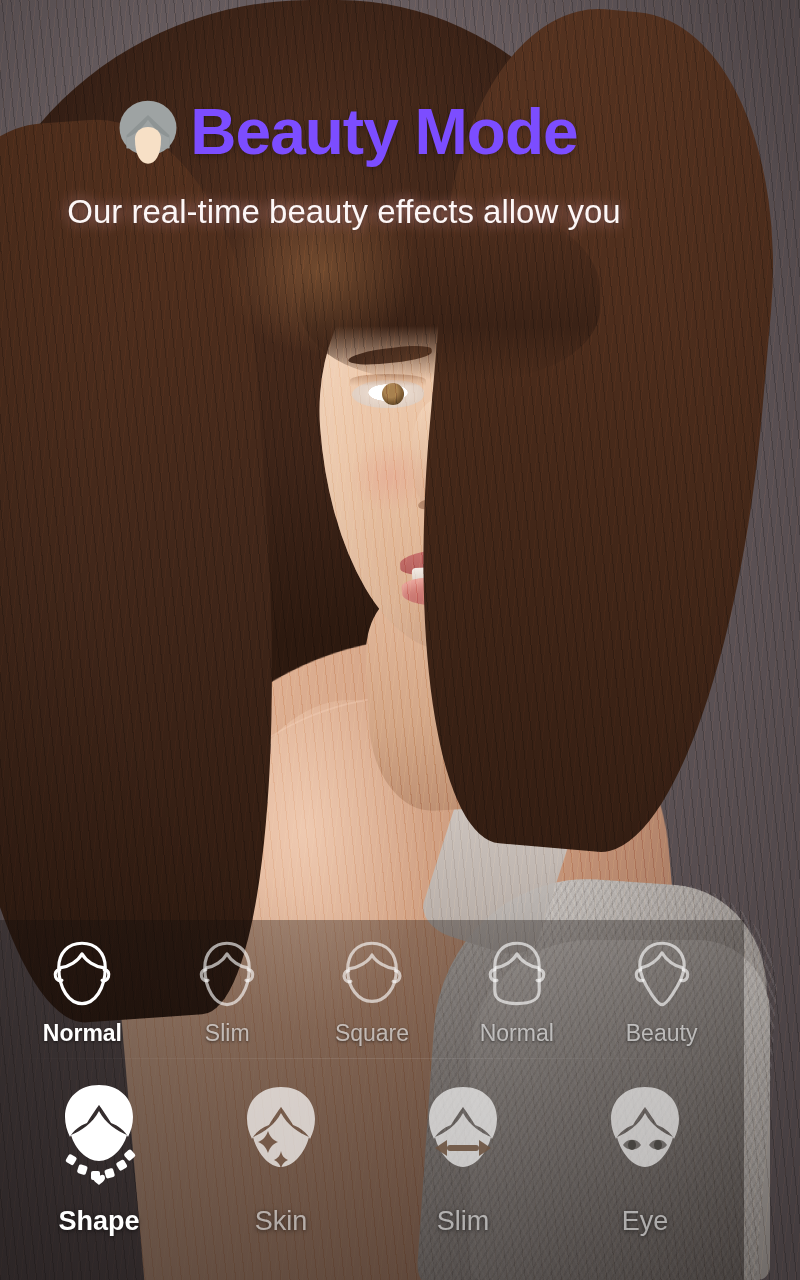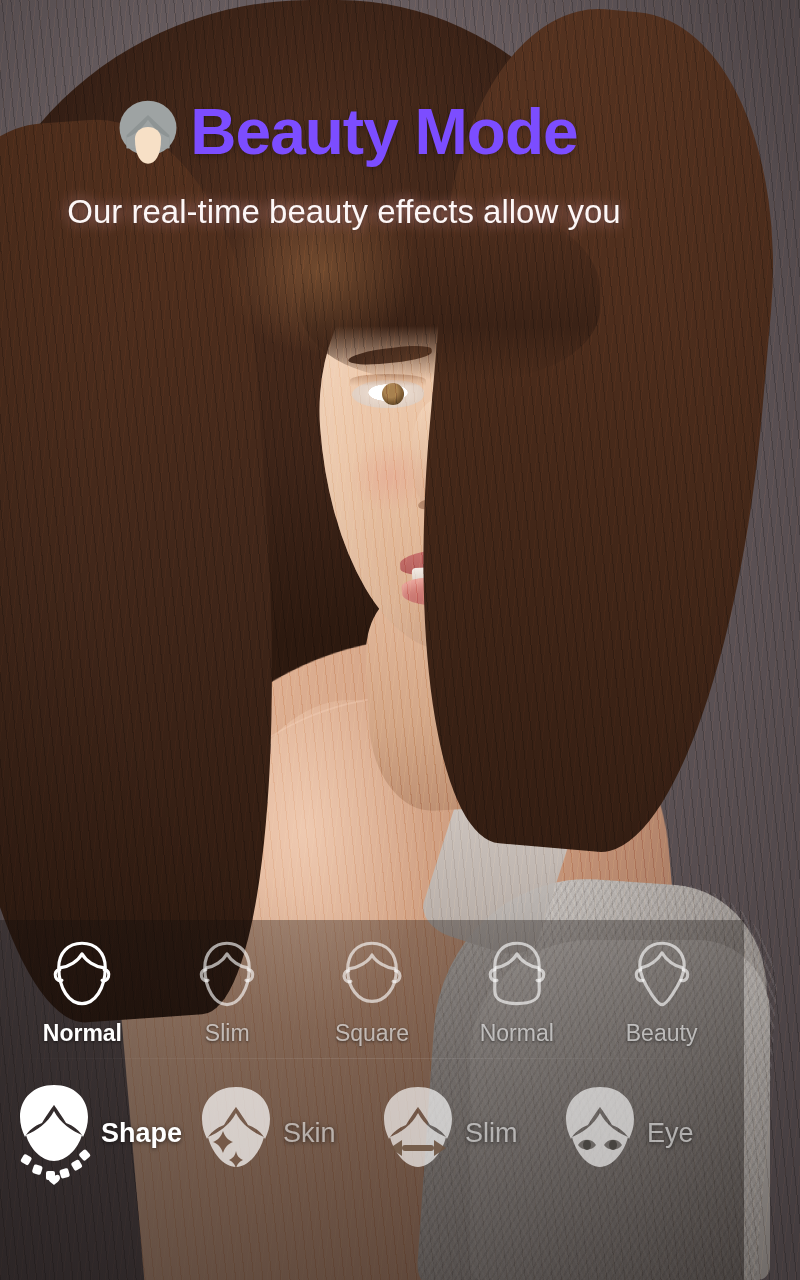--- a/index.html
+++ b/index.html
@@ -217,21 +217,21 @@
   .divider {
     height:1px; margin:0 0 0 0;
     background:linear-gradient(90deg, rgba(255,255,255,.00), rgba(255,255,255,.10), rgba(255,255,255,.00));
   }
 
   .tab-row {
     display:flex; align-items:flex-start; justify-content:space-around;
     padding:22px 8px 0 8px;
   }
   .tab-item {
-    flex:1; display:flex; flex-direction:row; align-items:center; gap:1px;
+    flex:1; display:flex; flex-direction:column; align-items:center; gap:21px;
     cursor:pointer;
   }
   .tab-ico { width:92px; height:104px; display:block; }
   .tab-label {
     font-size:27px; color:rgba(255,255,255,.58);
     text-shadow:0 1px 4px rgba(0,0,0,.6);
   }
   .tab-item.active .tab-label { color:#fff; font-weight:bold; }
 </style>
 </head>

